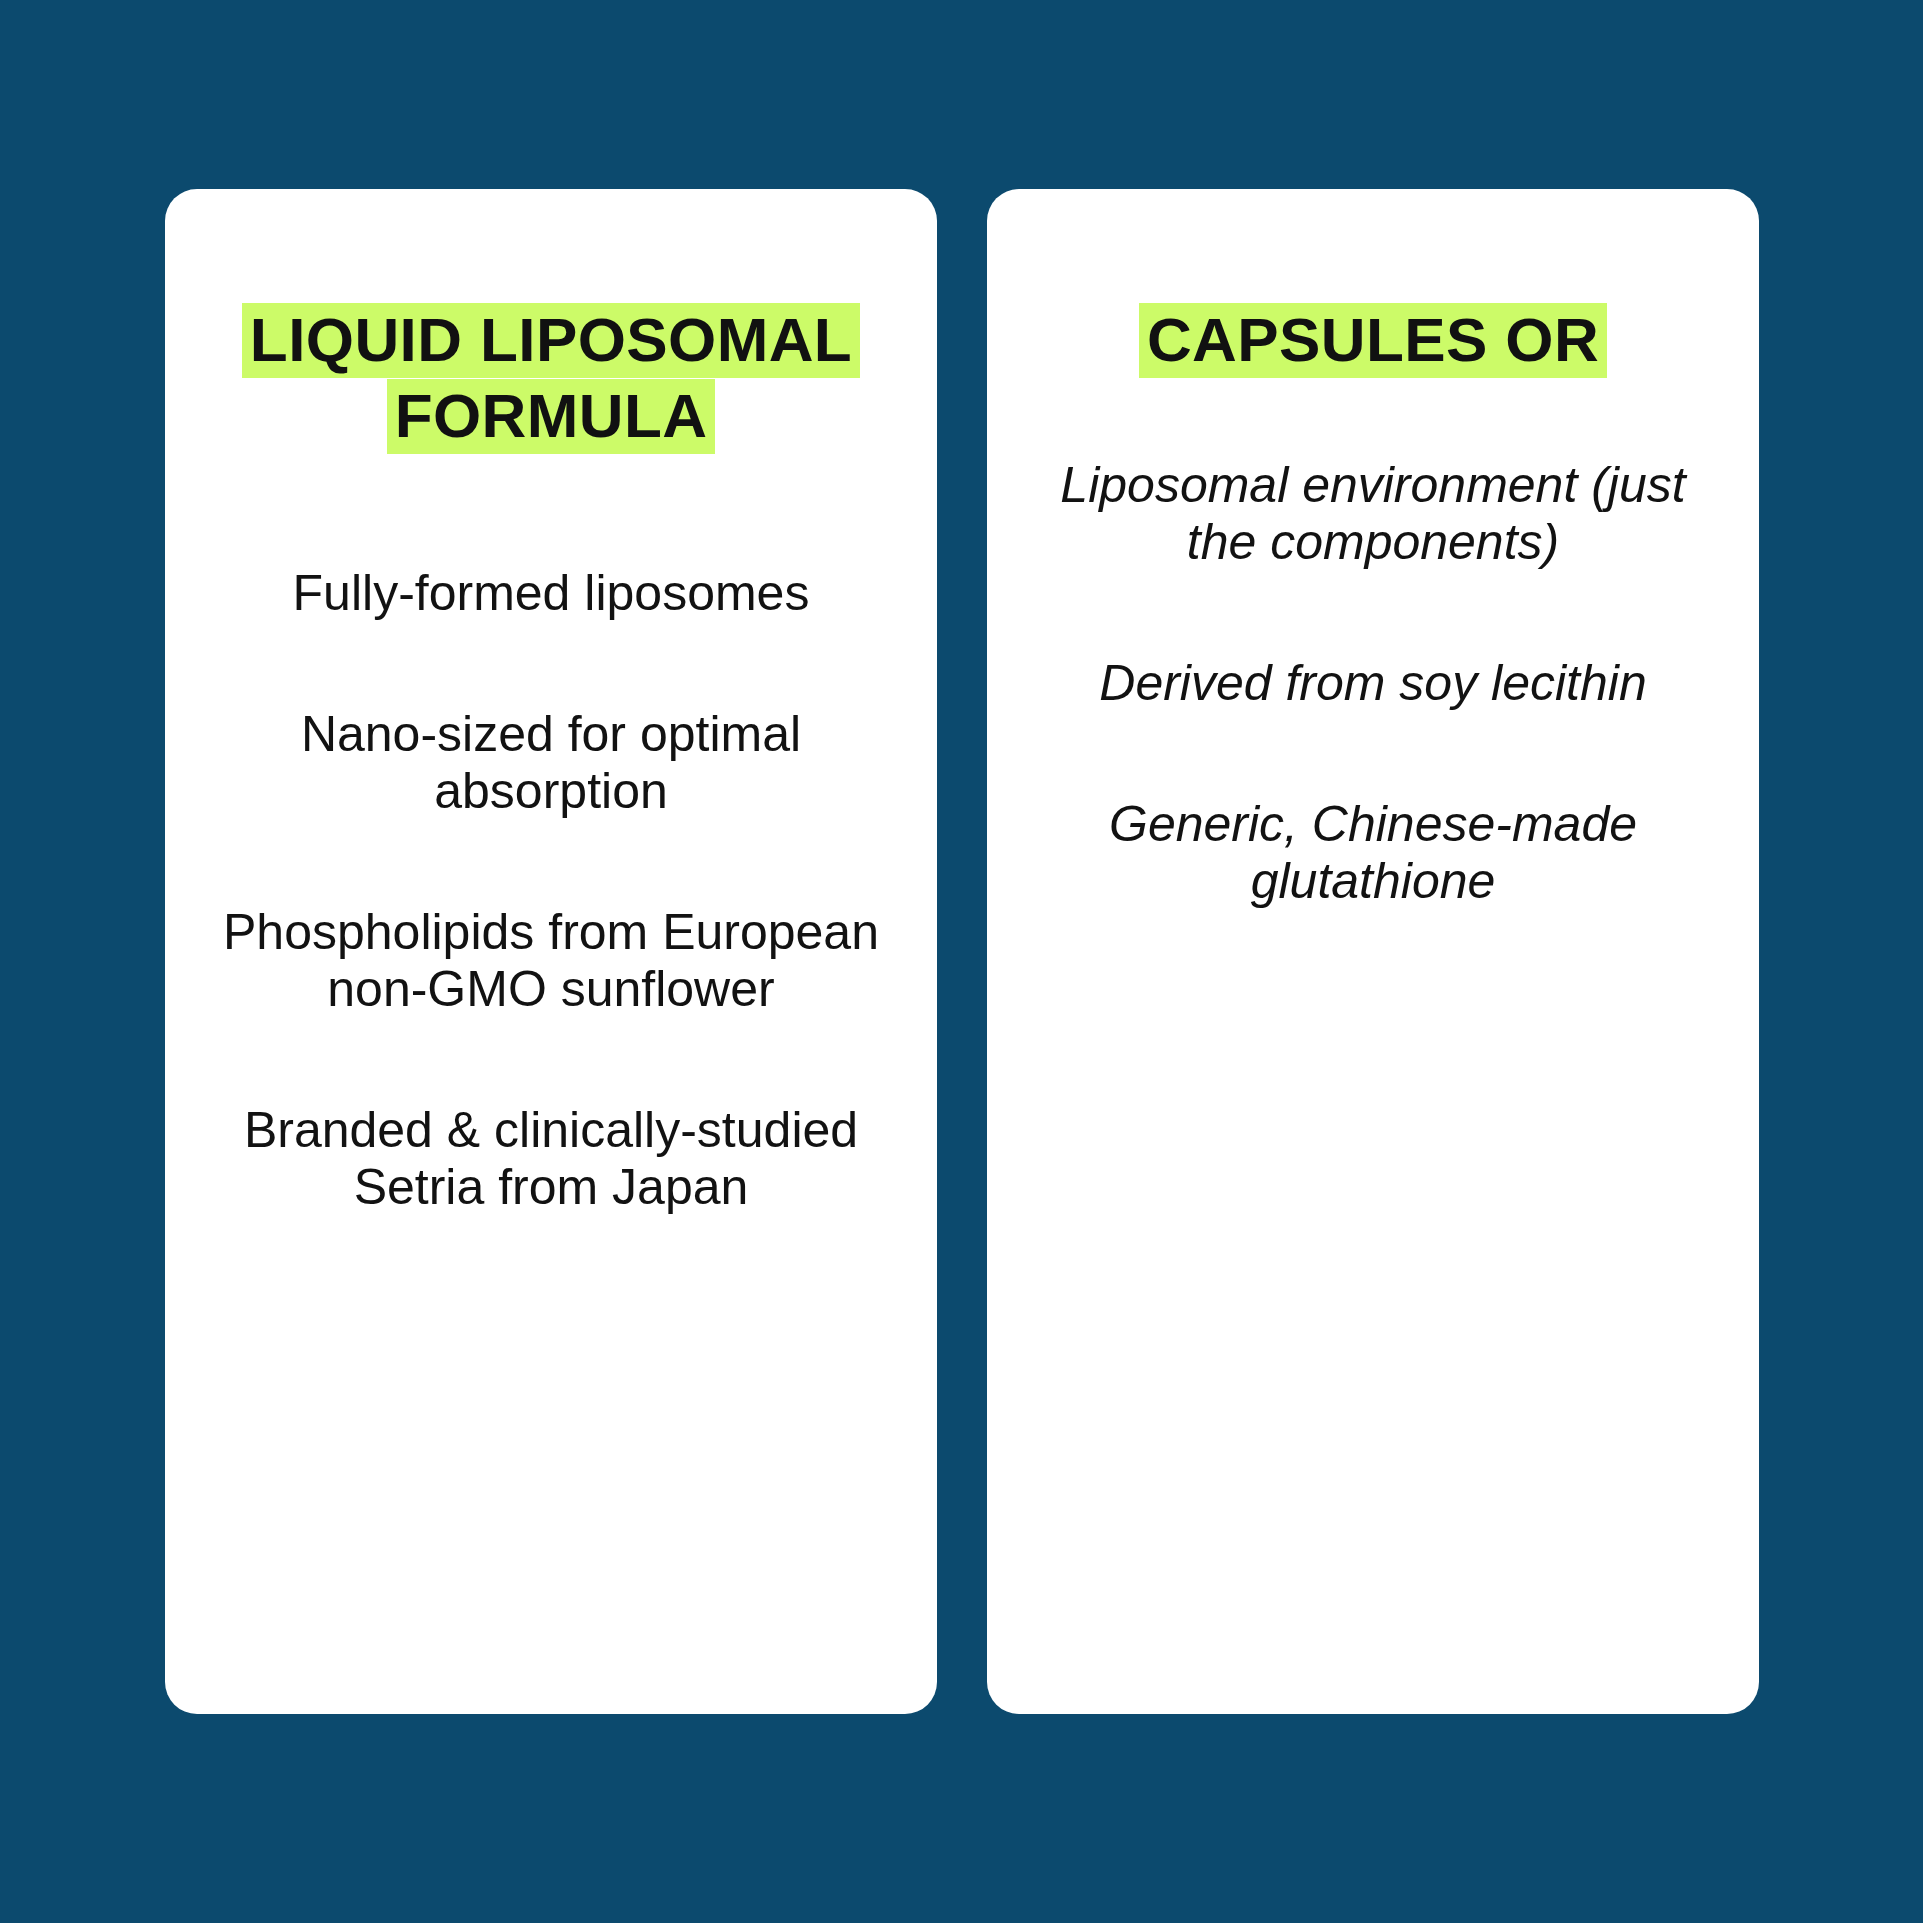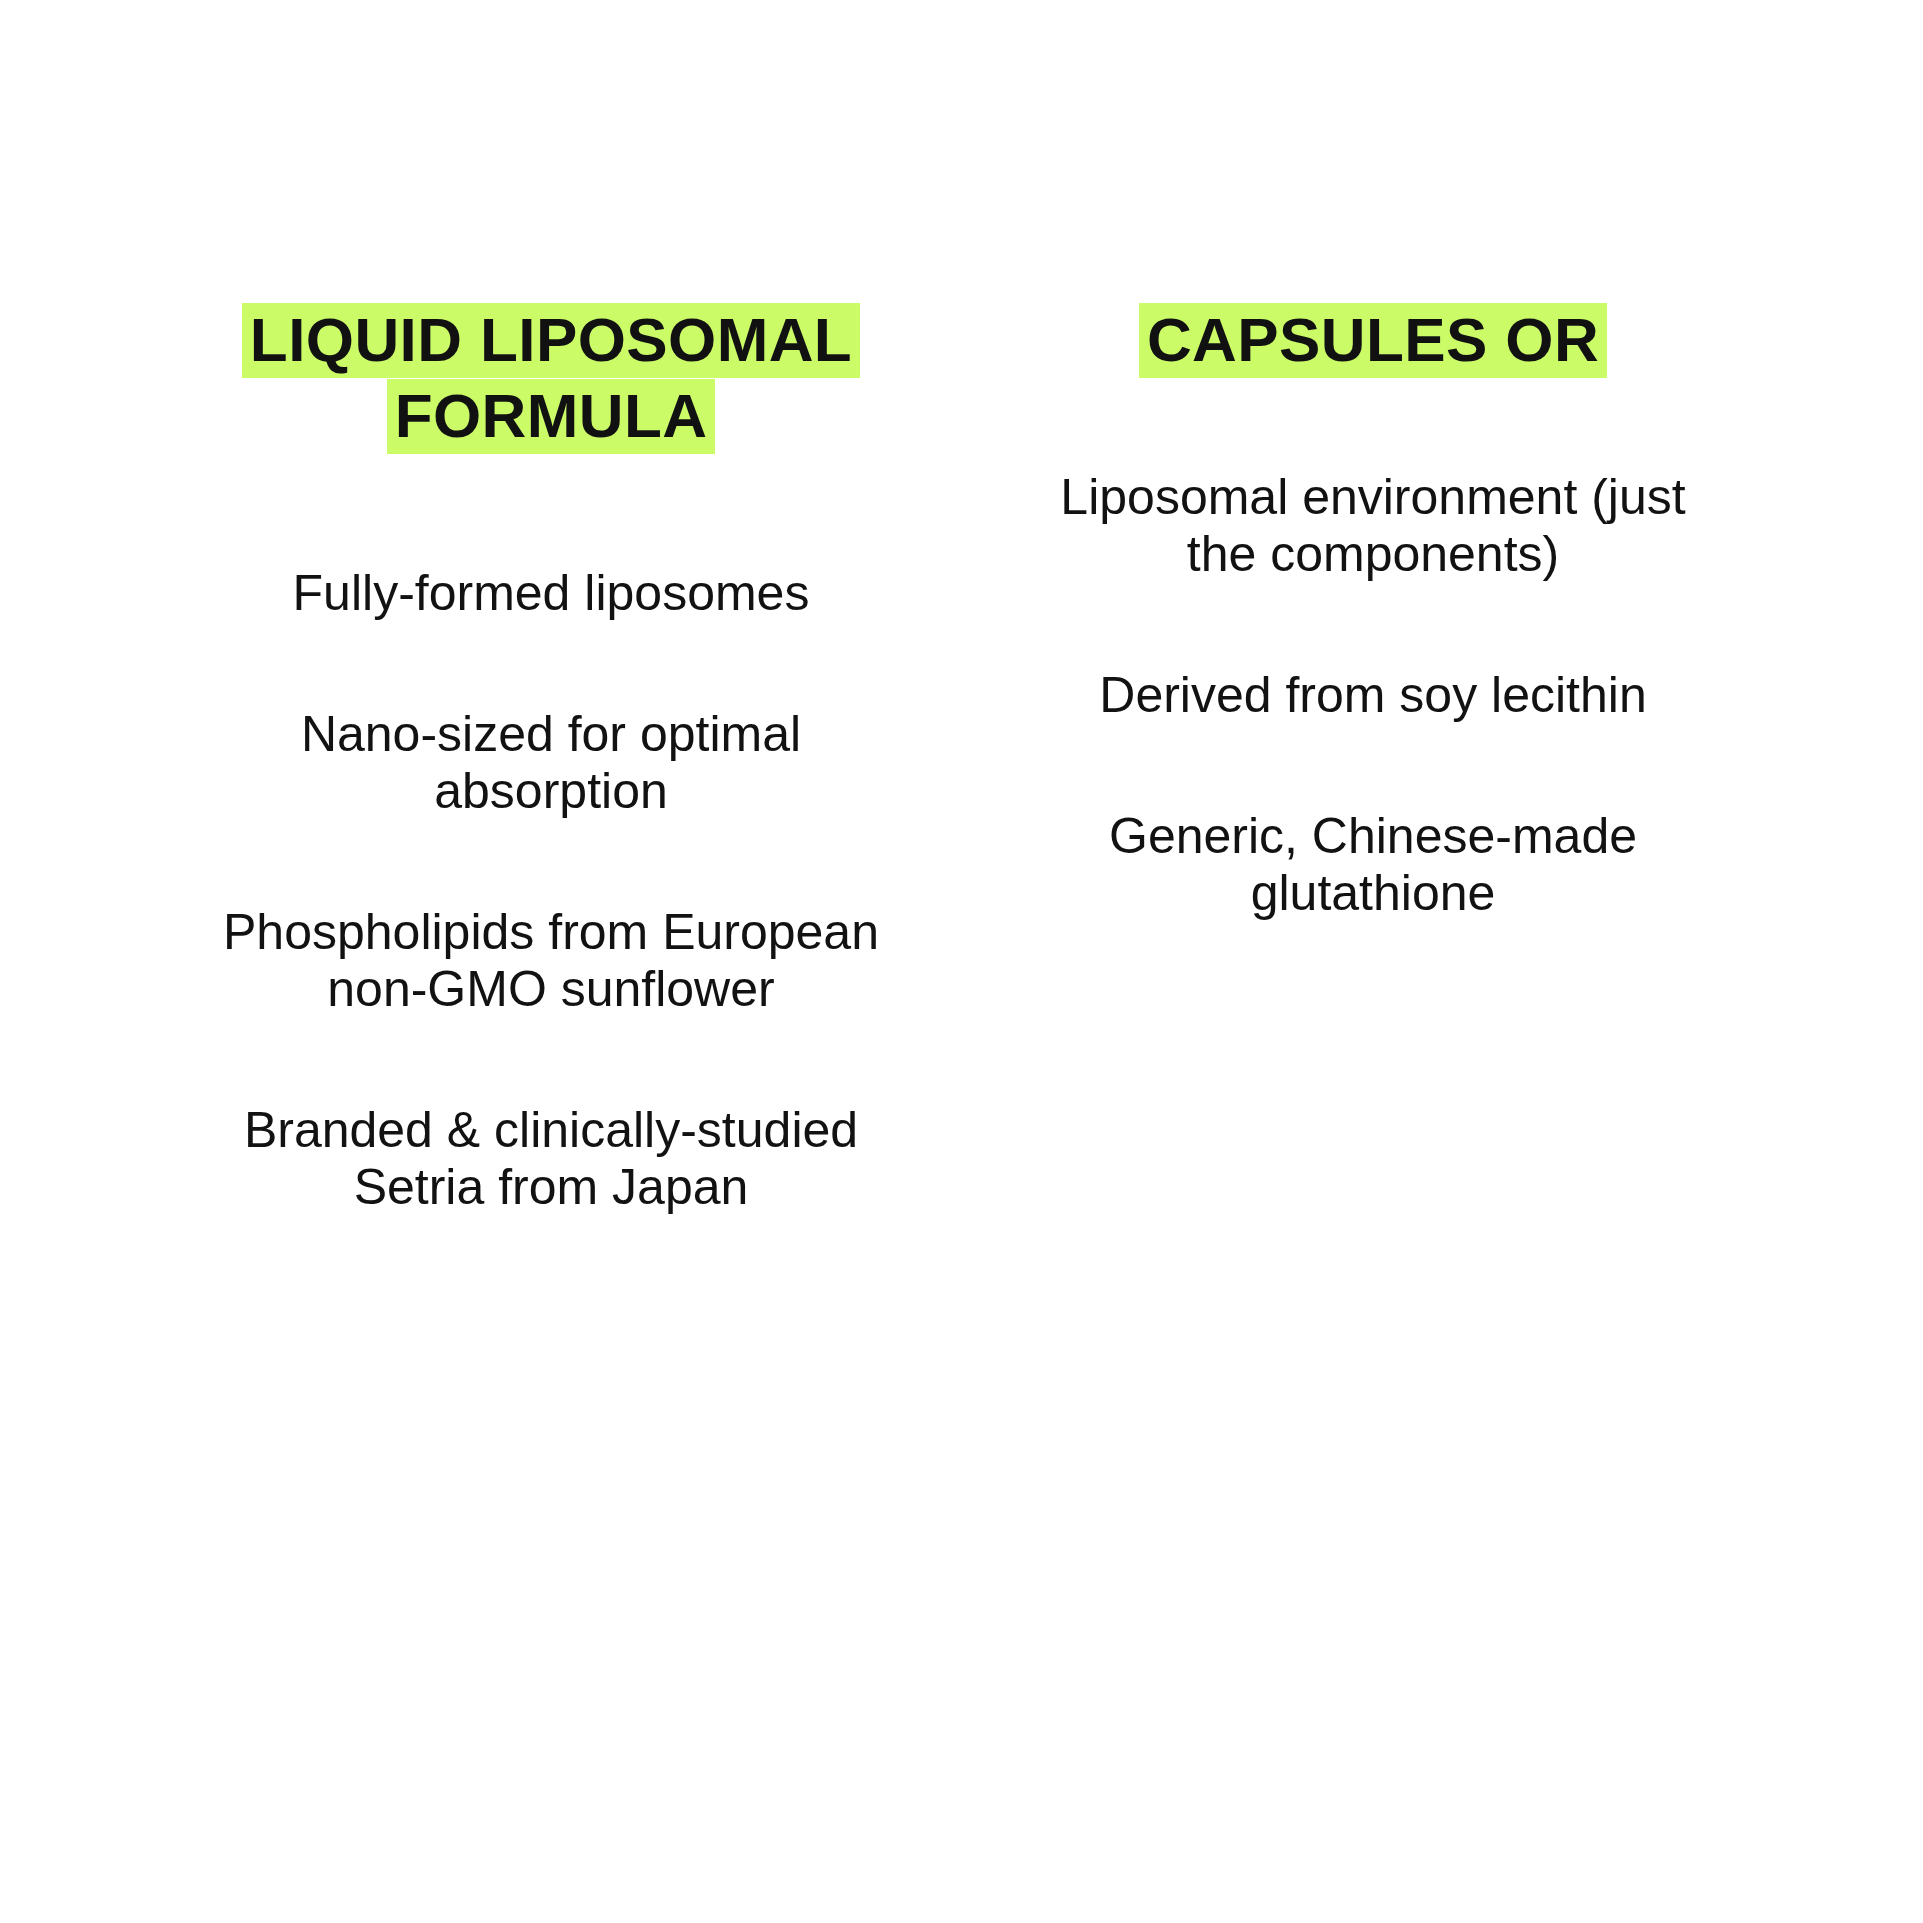--- a/index.html
+++ b/index.html
@@ -15,21 +15,21 @@
   }
   .board {
     width: 1924px;
     height: 1924px;
     box-sizing: border-box;
     display: flex;
     justify-content: center;
     align-items: center;
     gap: 50px;
     padding: 203px 165px 225px 165px;
-    background: #ffffff;
+    background: #0c4a6e;
   }
   .card {
     background: #ffffff;
     border-radius: 32px;
     width: 774px;
     height: 1525px;
     box-sizing: border-box;
     padding: 113px 45px 45px 45px;
     display: flex;
     flex-direction: column;
@@ -64,21 +64,21 @@
     line-height: 1.14;
     color: #121212;
     max-width: 676px;
     margin: 0 0 84px 0;
     font-weight: 400;
   }
   .item:last-child {
     margin-bottom: 0;
   }
   .card--left .items { margin-top: 80px; }
-  .card--right .items { margin-top: 60px; }
+  .card--right .items { margin-top: 48px; font-style: italic; }
 </style>
 </head>
 <body>
 
 <div class="board">
 
   <div class="card card--left">
     <h2 class="card-title">
       <span class="hl">LIQUID LIPOSOMAL</span><br>
       <span class="hl">FORMULA</span>

